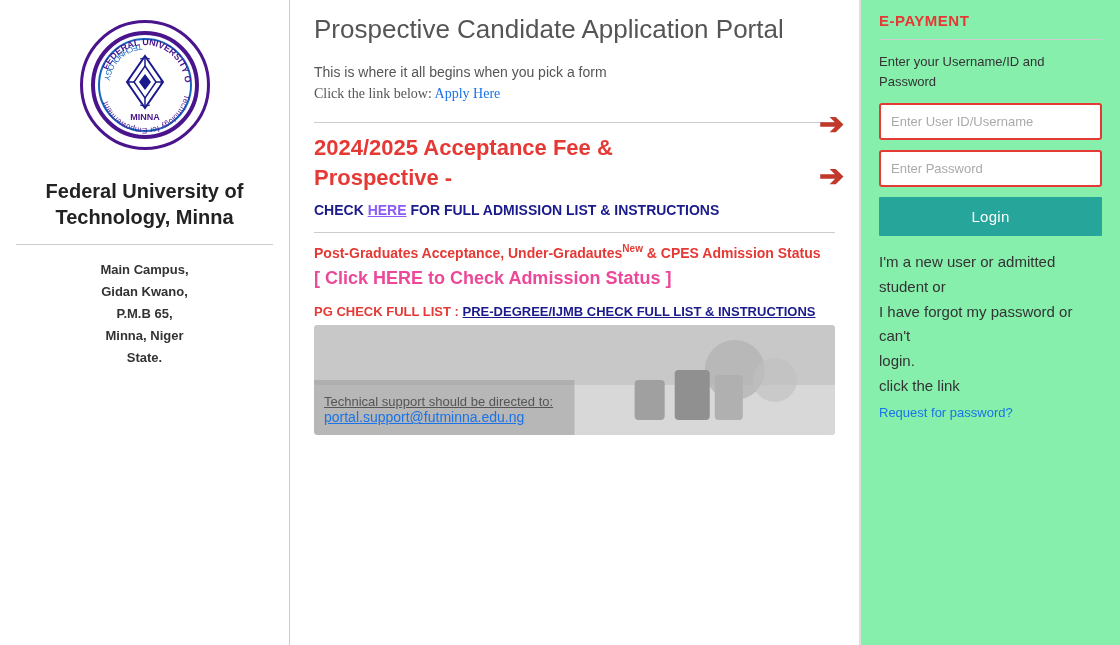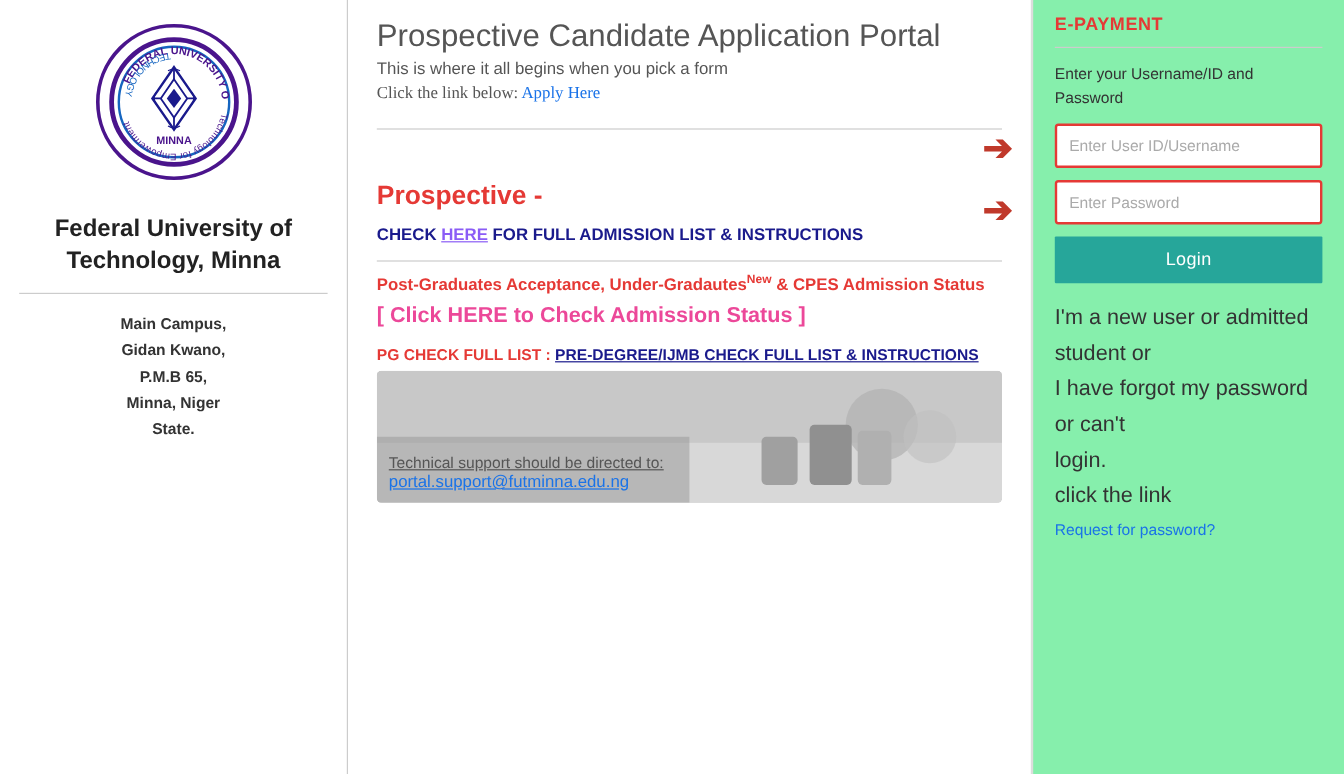--- a/index.html
+++ b/index.html
@@ -71,21 +71,21 @@
       flex: 1;
       padding: 10px 24px 16px 24px;
       overflow-y: auto;
       border-right: 1px solid #ddd;
       background: #fff;
     }
     .portal-title {
       font-size: 26px;
       color: #555;
       font-weight: 400;
-      margin-bottom: 4px;
+      margin-bottom: 19px;
       margin-top: 4px;
     }
     .portal-subtitle {
       font-size: 14px;
       color: #555;
       margin-bottom: 6px;
     }
     .apply-link-row {
       font-size: 14px;
       color: #555;
@@ -228,21 +228,21 @@
       color: #fff;
       border: none;
       border-radius: 1px;
       font-size: 15px;
       font-weight: 500;
       cursor: pointer;
       margin-bottom: 14px;
       letter-spacing: 0.3px;
     }
     .forgot-text {
-      font-size: 18px;
+      font-size: 15px;
       color: #333;
       line-height: 1.65;
       margin-bottom: 6px;
     }
     .request-link {
       color: #1a73e8;
       text-decoration: none;
       font-size: 13px;
     }
     
@@ -329,21 +329,21 @@
 
   <div class="main">
     <div class="portal-title">Prospective Candidate Application Portal</div>
     <div class="portal-subtitle">This is where it all begins when you pick a form</div>
     <div class="apply-link-row">
       <span>Click the link below:</span>
       <a class="apply-link" href="#">Apply Here</a>
     </div>
     <hr class="divider-line">
     <div class="acceptance-heading">
-      <br>
+      <span>2024/2025 Acceptance Fee &amp;</span><br>
       <span>Prospective -</span><br>
     </div>
     <div class="check-link-row">
       <span>CHECK </span><a href="#">HERE</a><span> FOR FULL ADMISSION LIST &amp; INSTRUCTIONS</span>
     </div>
     <hr class="divider-line">
     <div class="pg-row">
       <span>Post-Graduates Acceptance, Under-Gradautes</span><sup>New</sup><span> &amp; CPES Admission Status</span>
     </div>
     <a href="#" class="admission-check-btn">[ Click HERE to Check Admission Status ]</a>

